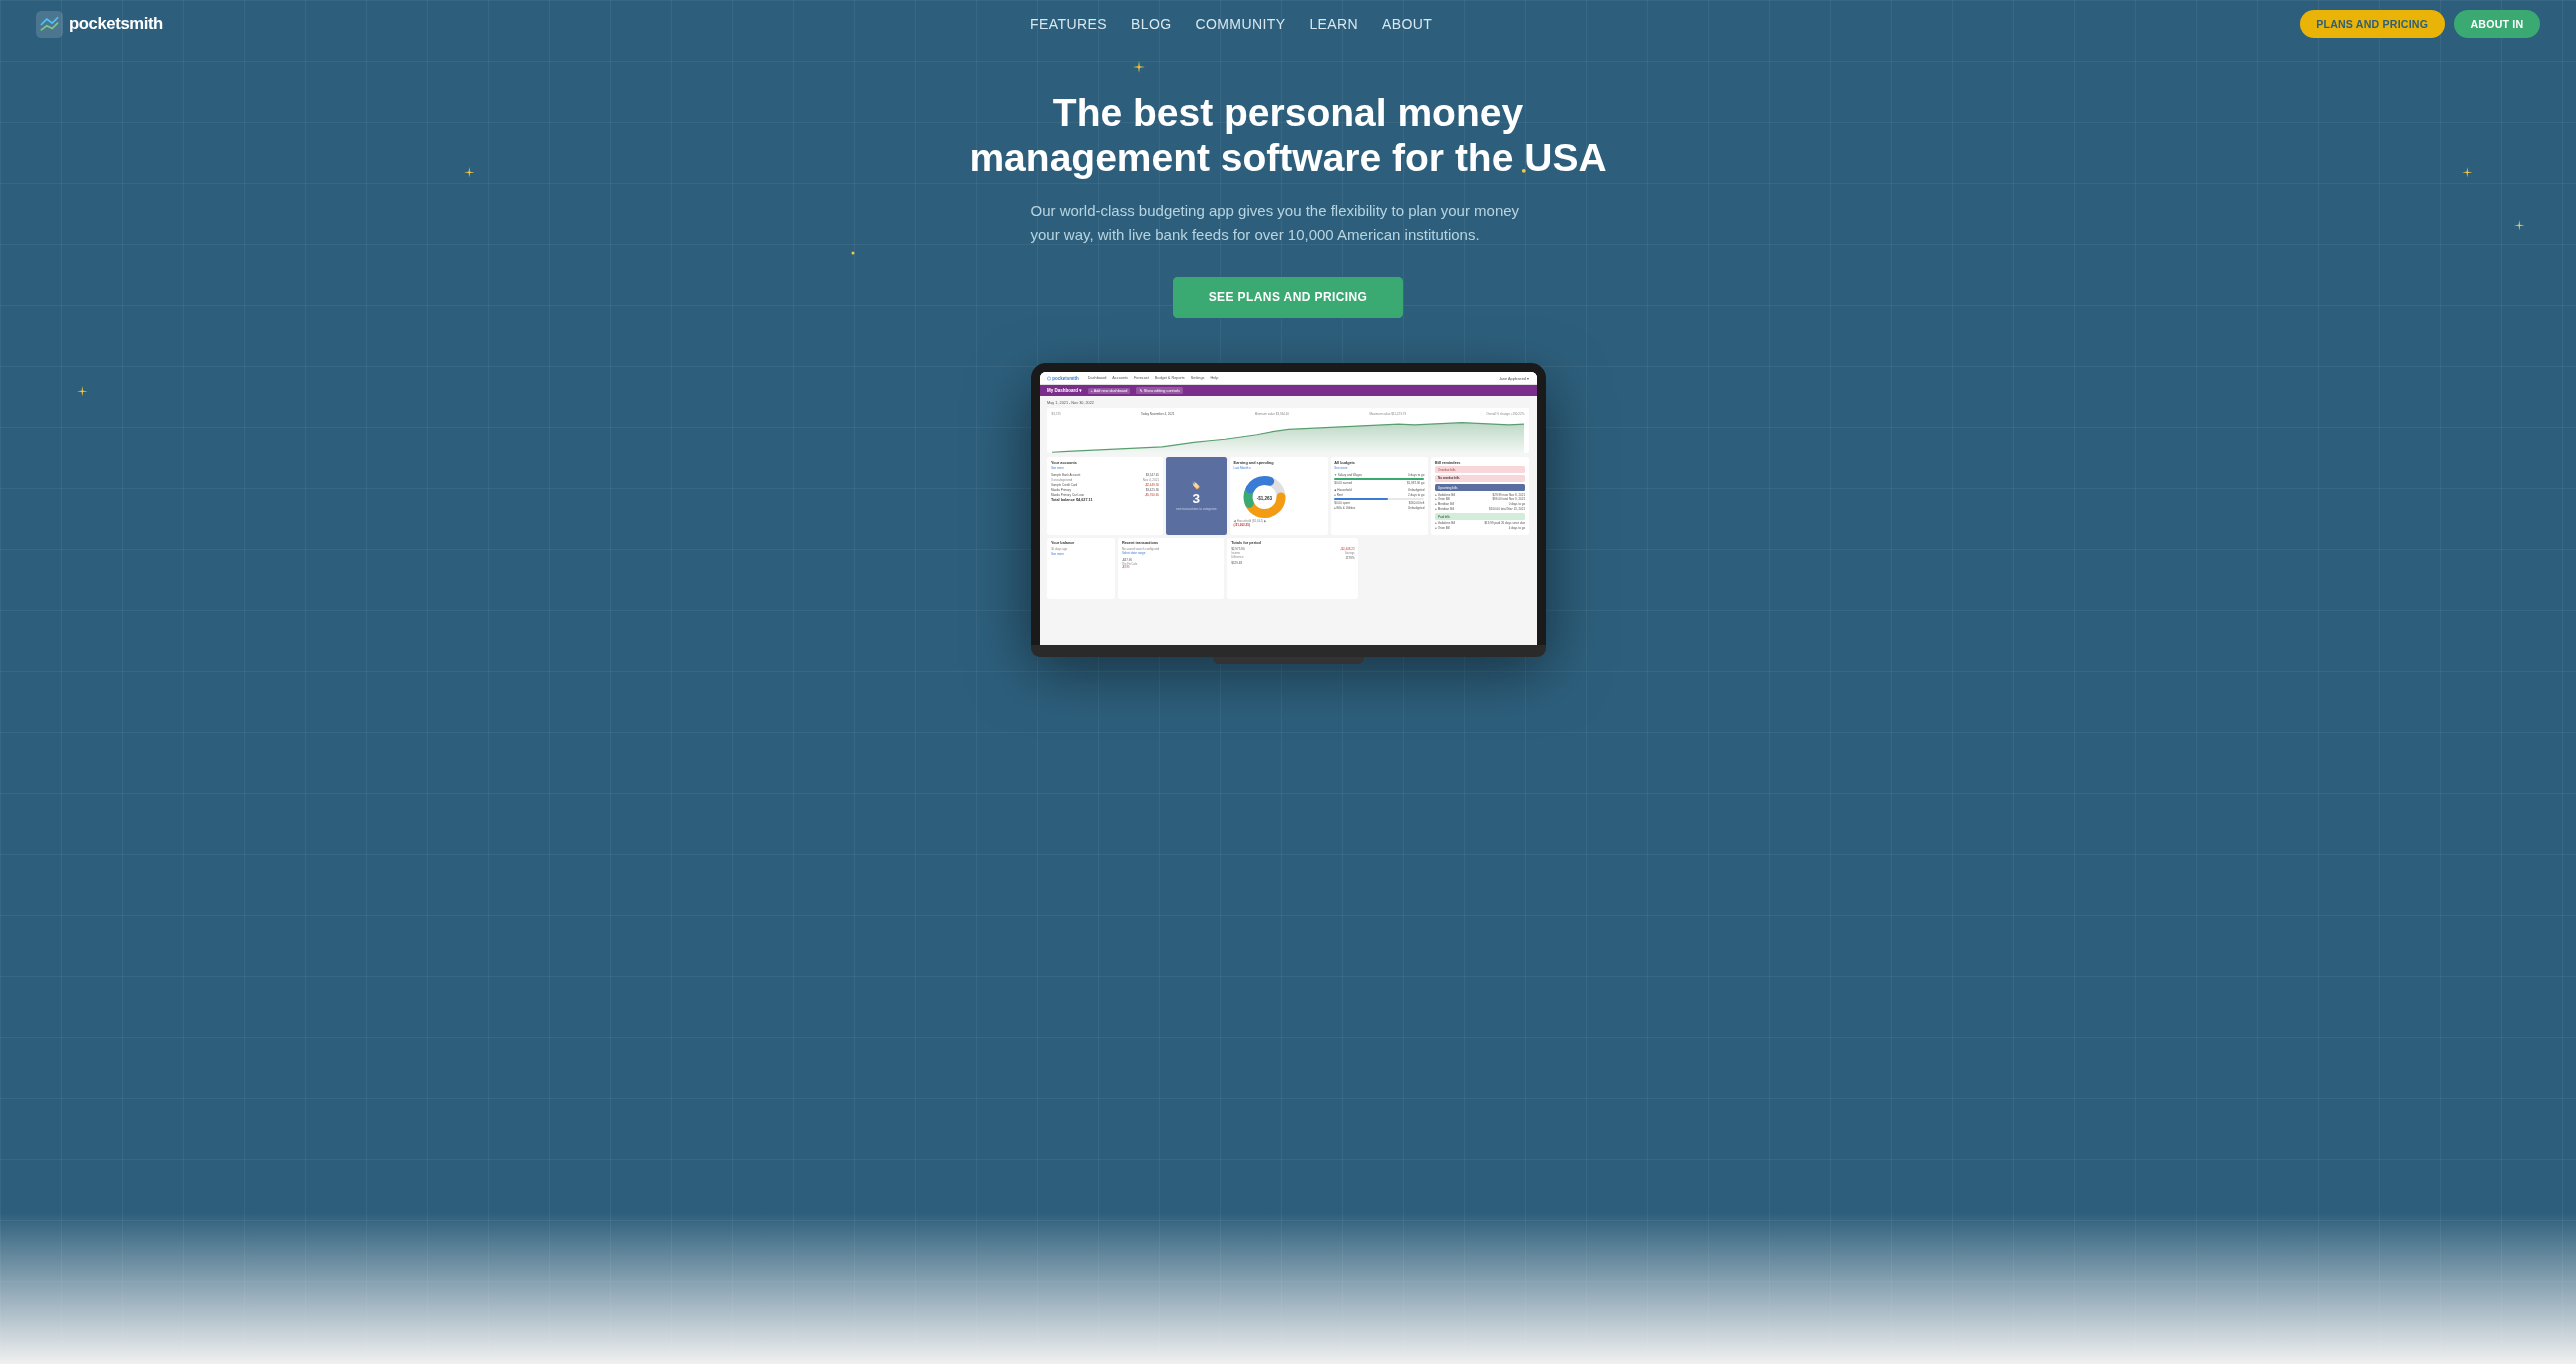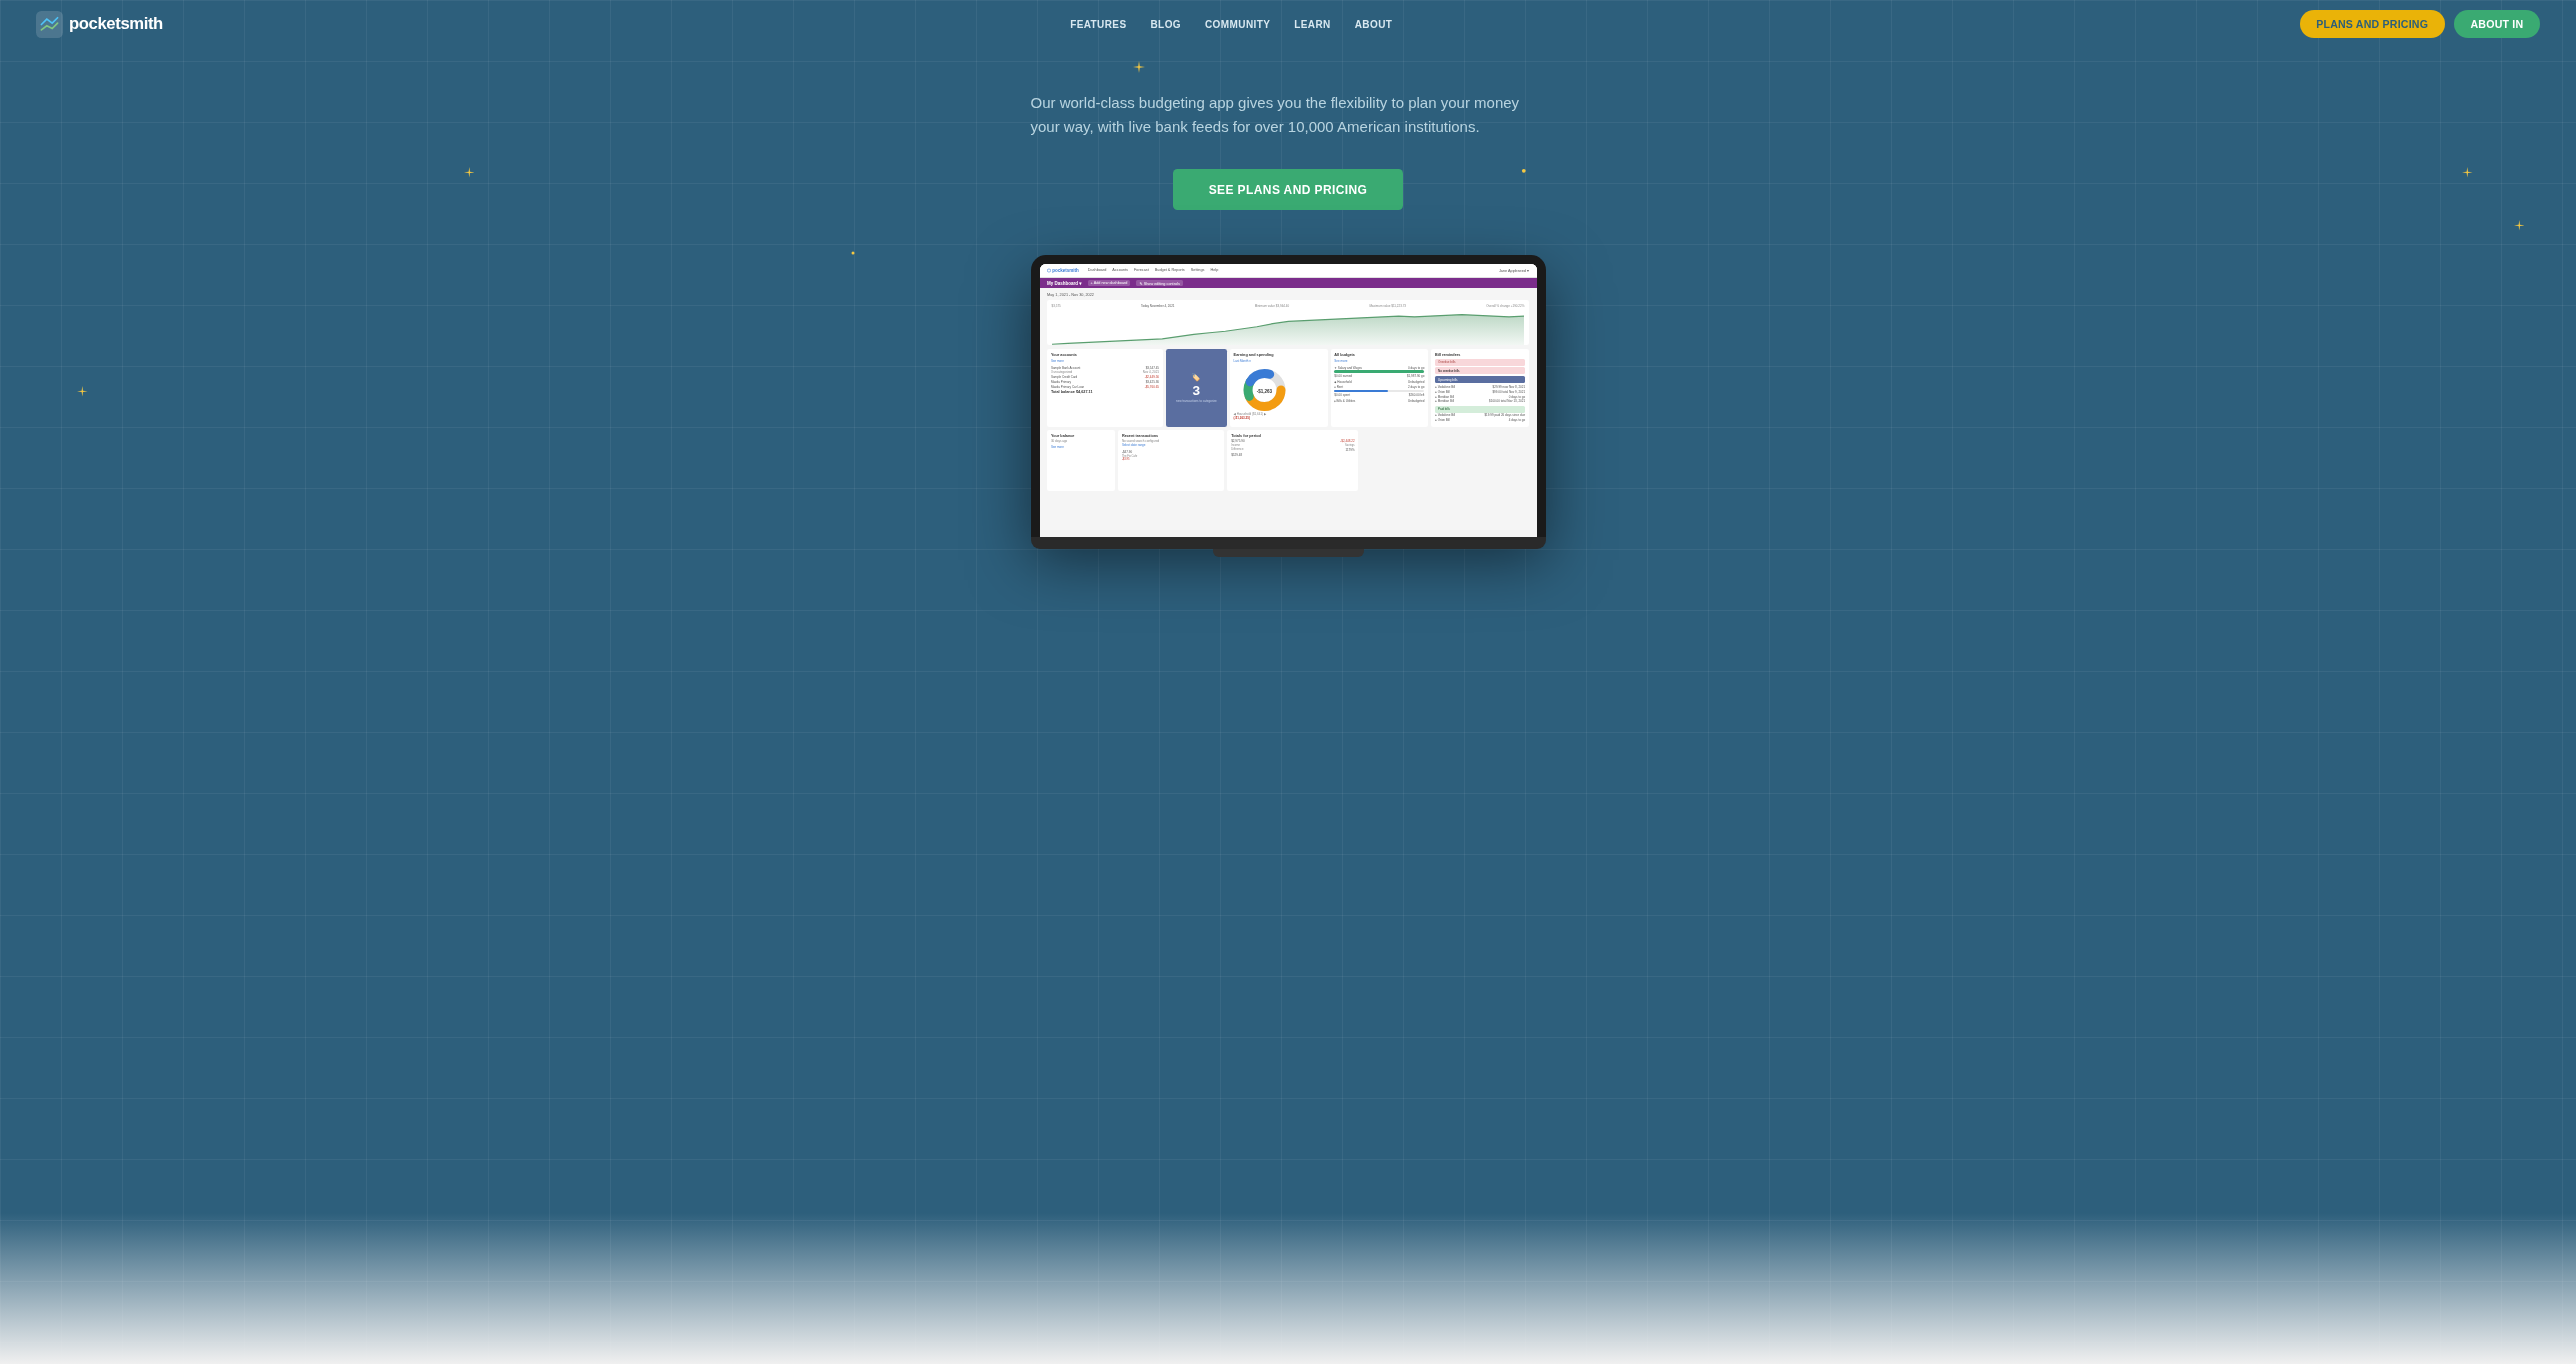--- a/index.html
+++ b/index.html
@@ -9,21 +9,21 @@
     nav {
       position: fixed; top: 0; left: 0; right: 0; z-index: 100;
       display: flex; align-items: center; justify-content: space-between;
       padding: 0 36px; height: 48px;
       background: transparent;
     }
     .nav-logo { display: flex; align-items: center; gap: 6px; }
     .nav-logo svg { width: 27px; height: 27px; }
     .nav-logo-text { font-size: 16.7px; font-weight: 600; color: #fff; letter-spacing: -0.4px; }
     .nav-links { display: flex; align-items: center; gap: 24px; }
-    .nav-link { color: #d8e8f0; font-size: 10px; font-weight: 700; text-decoration: none; letter-spacing: 0.4px; text-transform: uppercase; cursor: pointer; }
+    .nav-link { color: #d8e8f0; font-size: 14px; font-weight: 400; text-decoration: none; letter-spacing: 0.4px; text-transform: uppercase; cursor: pointer; }
     .nav-actions { display: flex; align-items: center; gap: 9px; }
     .btn-plans {
       background: #eab308; color: #2c5f7a; border: none; border-radius: 18px;
       padding: 7.6px 16.7px; font-size: 10.6px; font-weight: 700; cursor: pointer; letter-spacing: 0.2px;
     }
     .btn-signin {
       background: #3aaa72; color: #fff; border: none; border-radius: 18px;
       padding: 7.6px 16.7px; font-size: 10.6px; font-weight: 700; cursor: pointer; letter-spacing: 0.2px;
     }
 
@@ -199,20 +199,21 @@
     <svg width="6" height="6" viewBox="0 0 16 16">
         <circle cx="8" cy="8" r="4" fill="#f5c842"></circle>
       </svg>
   </div>
   <div class="sparkle" style="top:220px; right:2%;">
     <svg width="10.6" height="10.6" viewBox="0 0 16 16">
         <path d="M8 0 L9 7 L16 8 L9 9 L8 16 L7 9 L0 8 L7 7 Z" fill="#f5c842"></path>
       </svg>
   </div>
 
+  <h1>The best personal money management software for the USA</h1>
   <p>Our world-class budgeting app gives you the flexibility to plan your money your way, with live bank feeds for over 10,000 American institutions.</p>
   <button class="btn-cta">SEE PLANS AND PRICING</button>
 
   <div class="laptop-wrap">
     <div class="laptop-outer">
       <div class="laptop-screen">
 
         <div class="dash">
 
           <div class="dash-nav">

